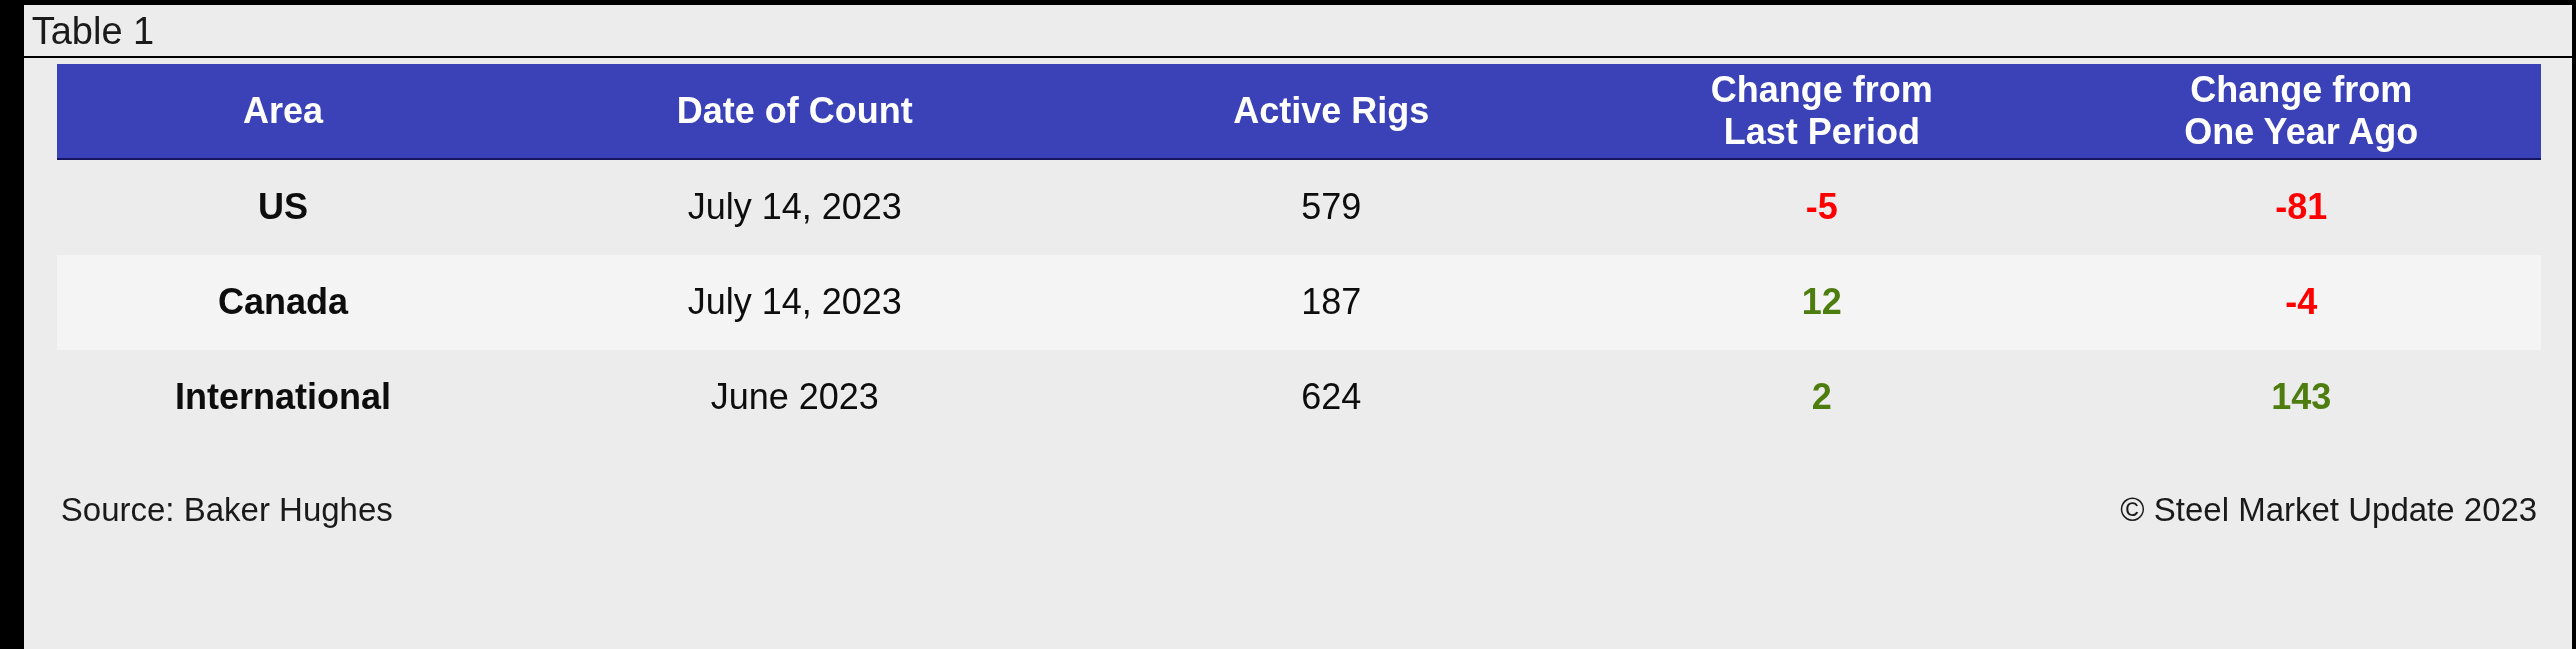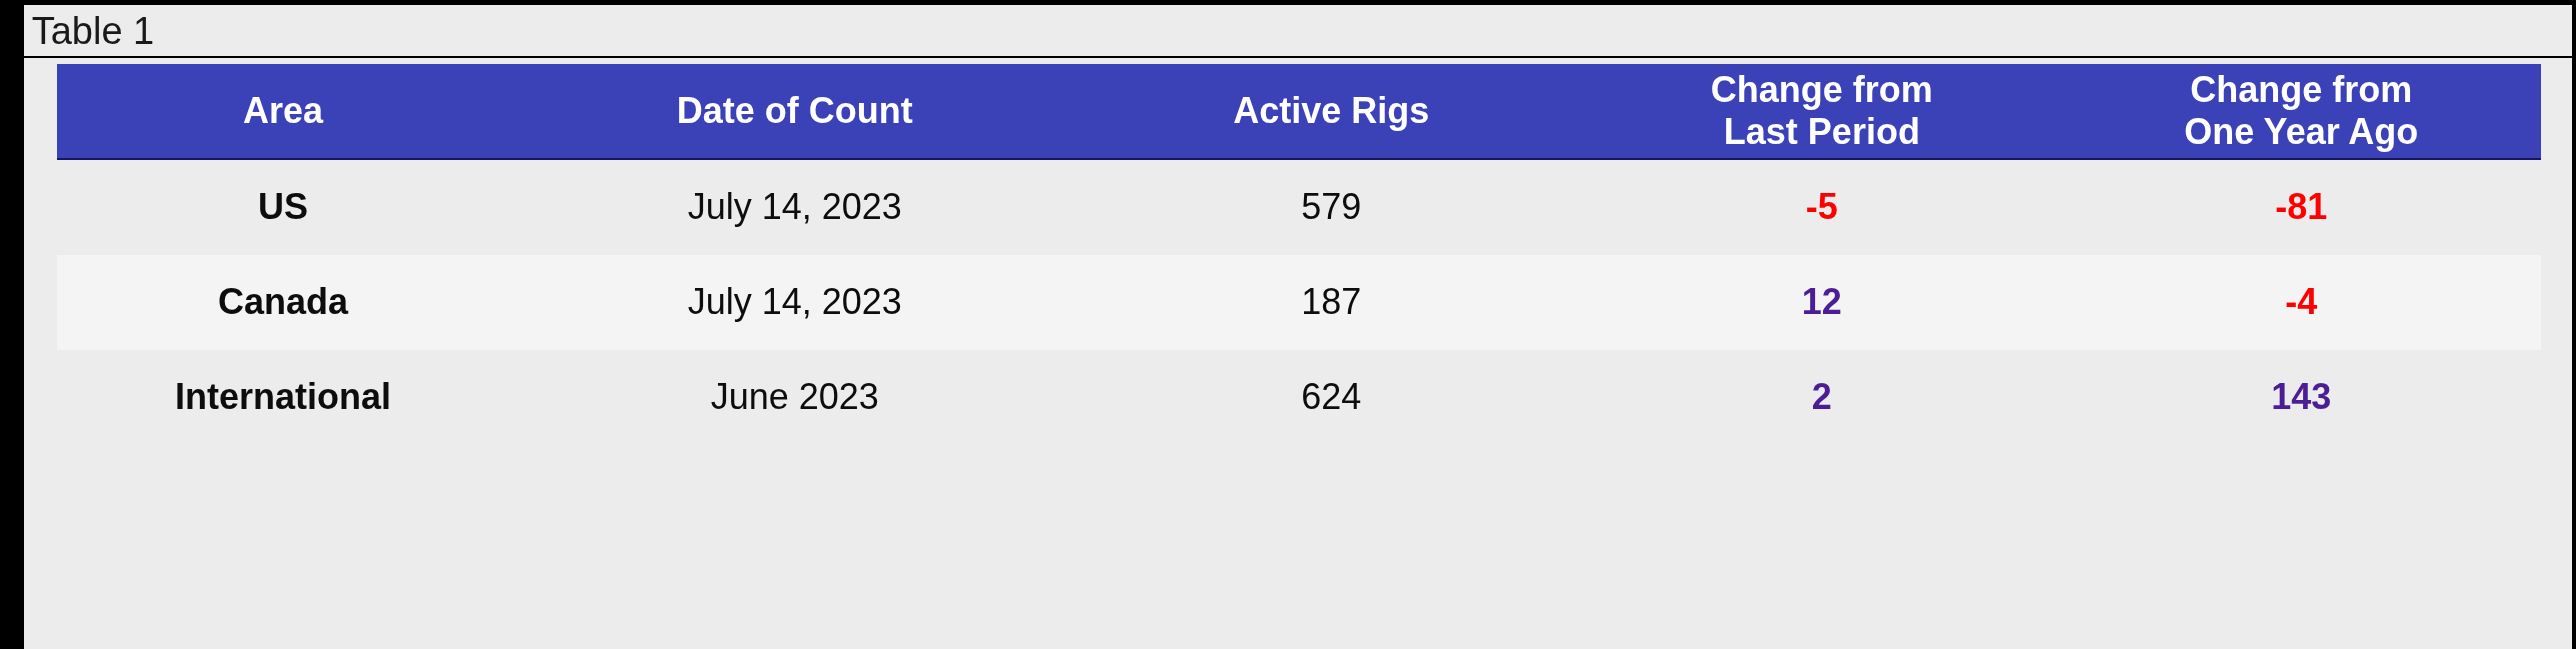--- a/index.html
+++ b/index.html
@@ -158,21 +158,21 @@
   tbody td {
     font-size: 36px;
     color: #0d0d0d;
     height: 95px;
   }
   tbody tr.odd  { background: #ececec; }
   tbody tr.even { background: #f4f4f4; }
   td.area-cell { font-weight: 700; }
   td.num { font-weight: 700; }
   td.neg { color: #fe0000; }
-  td.pos { color: #4c1d95; }
+  td.pos { color: #4d7c0f; }
   td.plain { font-weight: 400; }
 
   
   .footer {
     position: relative;
     z-index: 2;
     width: 2484px;
     height: 100px;
     background: #ececec;
     display: flex;
@@ -274,19 +274,23 @@
           <tr class="odd">
             <td class="area-cell">International</td>
             <td class="plain">June 2023</td>
             <td class="plain">624</td>
             <td class="num pos">2</td>
             <td class="num pos">143</td>
           </tr>
         </tbody>
       </table>
 
+      <div class="footer">
+        <div class="src">Source: Baker Hughes</div>
+        <div class="copy">© Steel Market Update 2023</div>
+      </div>
 
     </div>
   </div>
 
   <div class="bottom-strip"></div>
 </div>
 
 
 </body></html>

